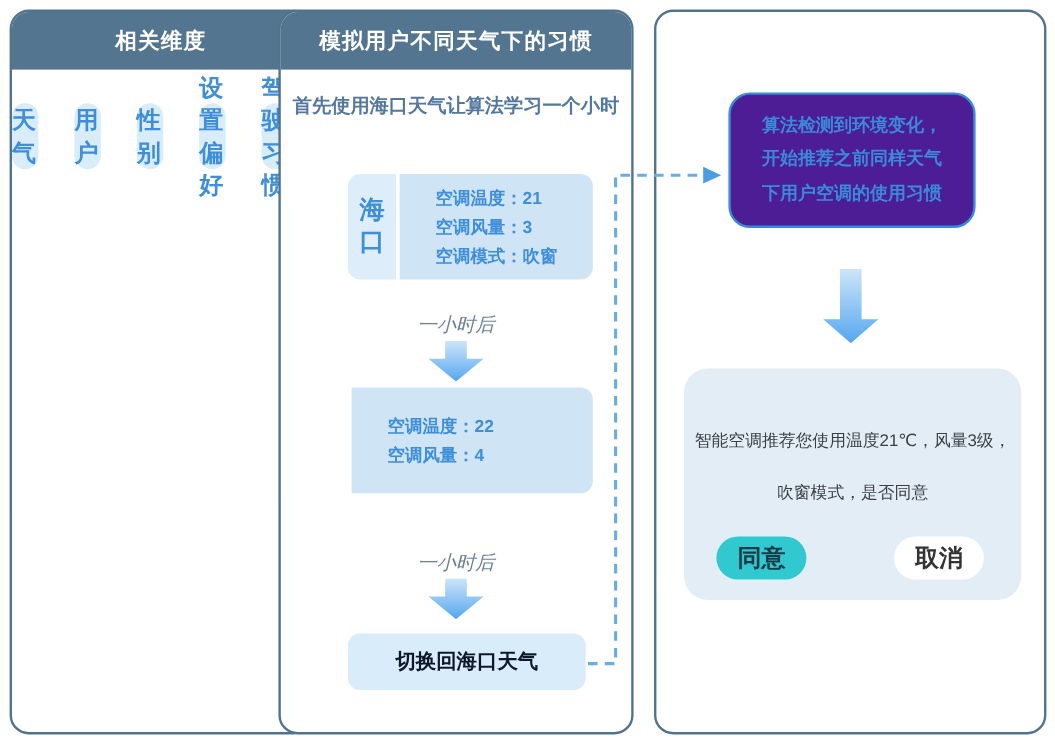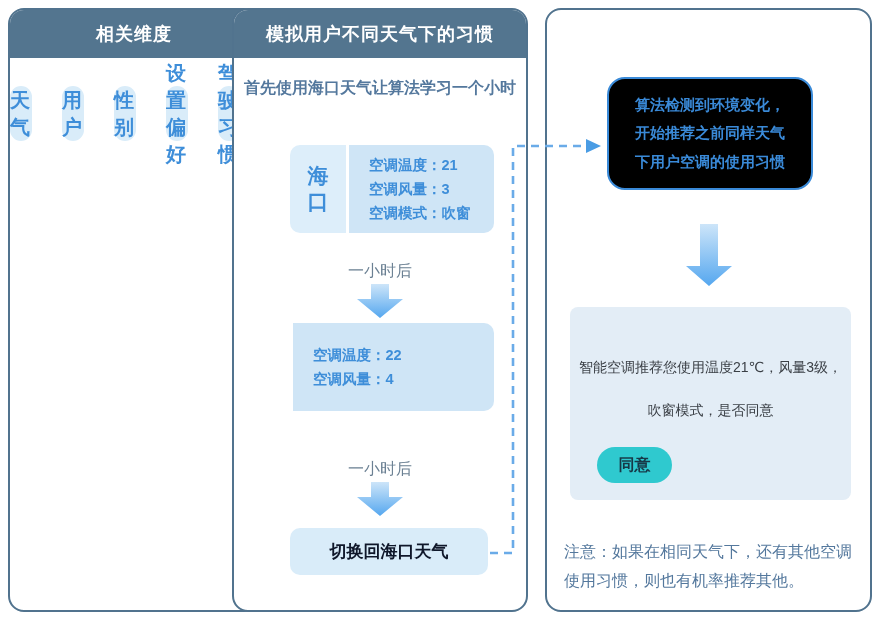--- a/index.html
+++ b/index.html
@@ -30,60 +30,60 @@
 
   
   .mid-subtitle {
     position:absolute; top:68px; left:0; width:100%; text-align:center;
     color:#54789d; font-size:16px; font-weight:600;
   }
   .step-box { position:absolute; left:56px; width:204px; height:88px; display:flex; }
   .step-1 { top:135px; }
   .step-2 { top:313px; }
   .city-cell {
-    width:56px; background:#ddeefa; border-radius:10px 0 0 10px;
+    width:40px; background:#ddeefa; border-radius:10px 0 0 10px;
     display:flex; align-items:center; justify-content:center;
     color:#3e8ed9; font-size:21px; font-weight:bold; line-height:1.25;
   }
   .city-cell span { width:24px; word-break:break-all; text-align:center; }
   .detail-cell {
     flex:1; margin-left:3px; background:#cfe5f6; border-radius:0 10px 10px 0;
     display:flex; flex-direction:column; justify-content:center; gap:5px;
-    padding-left:20px; color:#3e8ed9; font-size:14.5px; font-weight:bold;
+    padding-left:30px; color:#3e8ed9; font-size:14.5px; font-weight:bold;
   }
-  .interval { position:absolute; left:0; width:100%; text-align:center; color:#6b8093; font-size:16px; }
+  .interval { position:absolute; left:0; width:100%; text-align:center; color:#6b8093; font-size:16px;font-style:italic; }
   .interval-1 { top:251px; }
   .interval-2 { top:449px; }
   .arrow-mid { position:absolute; left:50%; transform:translateX(-50%); }
   .arrow-1 { top:274px; }
   .arrow-2 { top:472px; }
   .final-box {
     position:absolute; top:518px; left:56px; width:198px; height:47px;
     background:#d9ecf9; border-radius:10px; color:#0f172a; font-size:17px; font-weight:bold;
     display:flex; align-items:center; justify-content:center;
   }
 
   
   .detect-box {
     position:absolute; top:67px; left:60px; width:206px; height:113px;
-    border:2px solid #3a8ad8; border-radius:18px; background:#000000; box-sizing:border-box;
+    border:2px solid #3a8ad8; border-radius:18px; background:#4c1d95; box-sizing:border-box;
     display:flex; flex-direction:column; justify-content:center; align-items:center;
     color:#3a8ad8; font-size:15px; font-weight:bold; line-height:1.9;
   }
   .arrow-rp { position:absolute; top:214px; left:50%; transform:translateX(-50%); }
   .dialog-box {
     position:absolute; top:297px; left:23px; width:281px; height:193px;
-    background:#e3edf6; border-radius:8px;
+    background:#e3edf6; border-radius:20px;
   }
   .dialog-line { position:absolute; left:0; width:100%; text-align:center; color:#3a3f45; font-size:14px; }
   .dialog-line1 { top:52px; }
   .dialog-line2 { top:95px; }
   .dlg-btn {
     position:absolute; top:140px; width:75px; height:36px; border-radius:18px; border:none;
-    font-size:16px; font-weight:bold; font-family:Liberation Serif, serif; cursor:pointer;
+    font-size:20px; font-weight:bold; font-family:Liberation Serif, serif; cursor:pointer;
     display:flex; align-items:center; justify-content:center;
   }
   .btn-agree  { left:27px;  background:#2fc9cf; color:#173948; }
   .btn-cancel { left:175px; background:#ffffff; color:#333333; }
   .note {
     position:absolute; top:528px; left:17px; width:294px;
     color:#54789d; font-size:16px; line-height:1.8;
   }
 
   
@@ -159,23 +159,23 @@
     </div>
 
     <svg class="arrow-rp" width="48" height="62" viewBox="0 0 48 62">
       <path d="M15 0 L33 0 L33 42 L47 42 L24 62 L1 42 L15 42 Z" fill="url(#agrad)"></path>
     </svg>
 
     <div class="dialog-box">
       <div class="dialog-line dialog-line1">智能空调推荐您使用温度21℃，风量3级，</div>
       <div class="dialog-line dialog-line2">吹窗模式，是否同意</div>
       <button class="dlg-btn btn-agree">同意</button>
+      <button class="dlg-btn btn-cancel">取消</button>
     </div>
 
-    <div class="note">注意：如果在相同天气下，还有其他空调使用习惯，则也有机率推荐其他。</div>
   </section>
 
   <svg class="connector" viewBox="0 0 130 425">
     <path d="M5 415 L28 415 L28 8 L101 8" fill="none" stroke="#6aabe8" stroke-width="2.6" stroke-dasharray="8 6"></path>
     <polygon points="101,1 116,8 101,15" fill="#4a9ce4"></polygon>
   </svg>
 
 </div>
 
 </body></html>

